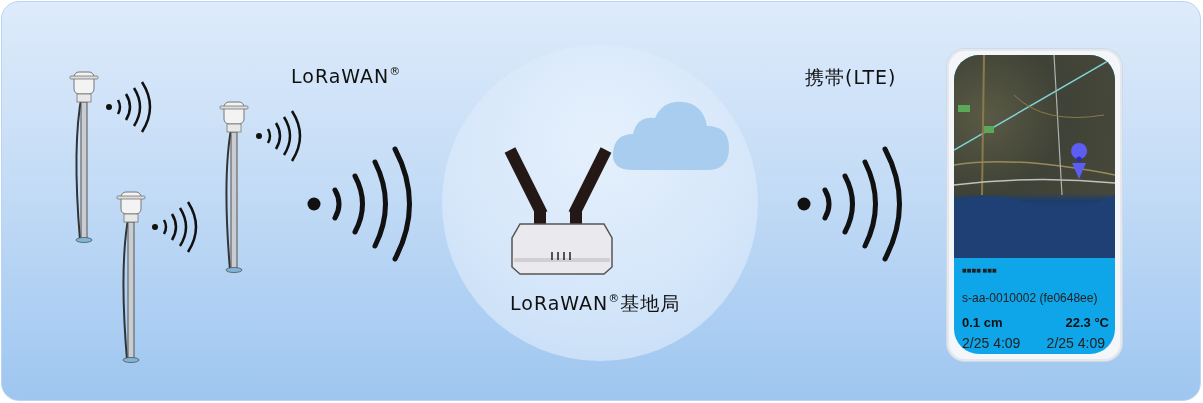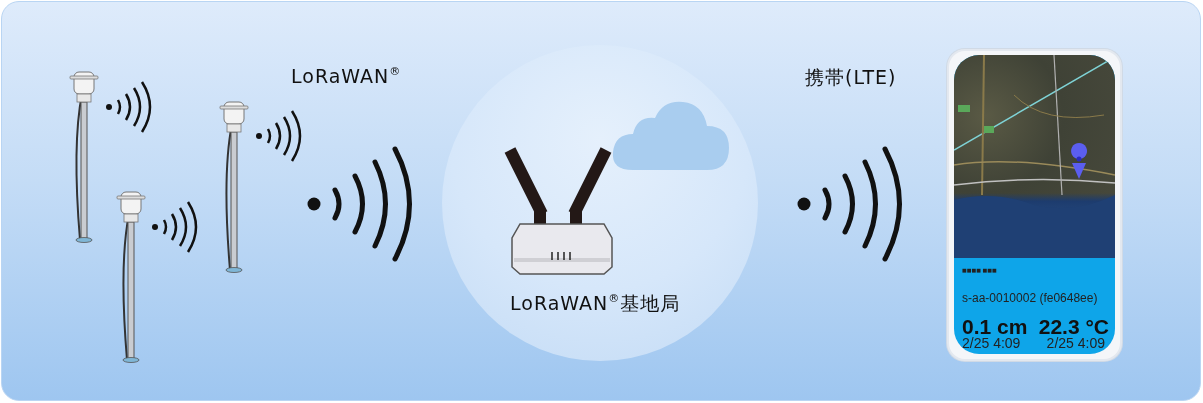--- a/index.html
+++ b/index.html
@@ -29,21 +29,21 @@
       background: #0ea5e9;
     }
     .map {
       position: absolute; left: 0; top: 0; width: 100%; height: 203px;
       background:
         linear-gradient(180deg, rgba(0,0,0,0) 0%, rgba(0,0,0,0) 68%, #1d3c6e 72%, #284d84 85%, #3a5e96 100%),
         radial-gradient(circle at 20% 30%, #5a5a45 0%, #3f4236 40%, #4b4c3e 100%);
     }
     .info-small { position:absolute; left:8px; top:212px; font-size:5px; color:#222; }
     .device-id { position:absolute; left:8px; top:236px; font-family:"Liberation Sans", sans-serif; font-size:12px; color:#222; }
-    .val { position:absolute; font-family:"Liberation Sans", sans-serif; font-weight:bold; font-size:21px; color:#111; }
+    .val { position:absolute; font-family:"Liberation Sans", sans-serif; font-weight:bold; font-size:13px; color:#111; }
     .ts { position:absolute; font-family:"Liberation Sans", sans-serif; font-size:14px; color:#222; }
   </style>
 </head>
 <body>
 
 <div class="panel">
 
   <svg class="abs" style="left:62px;top:62px" width="40" height="180">
     <path d="M18 30 Q8 80 16 176" stroke="#333" stroke-width="2" fill="none"></path>
     <rect x="17" y="38" width="6" height="138" fill="#c9ccd1" stroke="#555" stroke-width="1"></rect>

